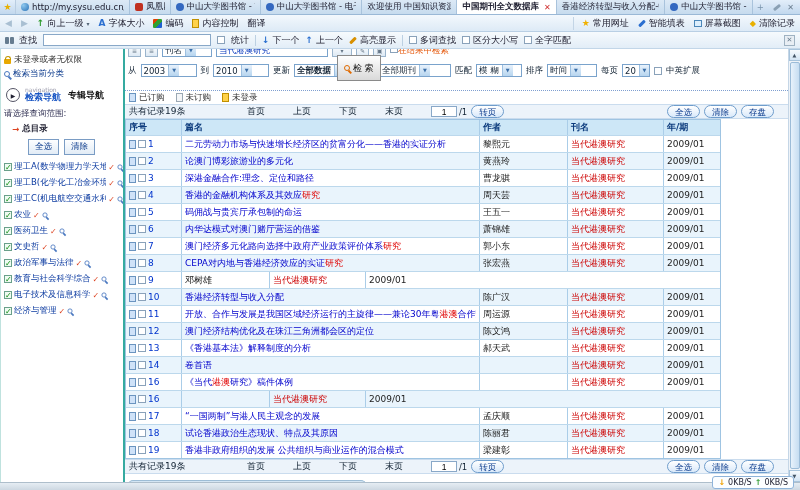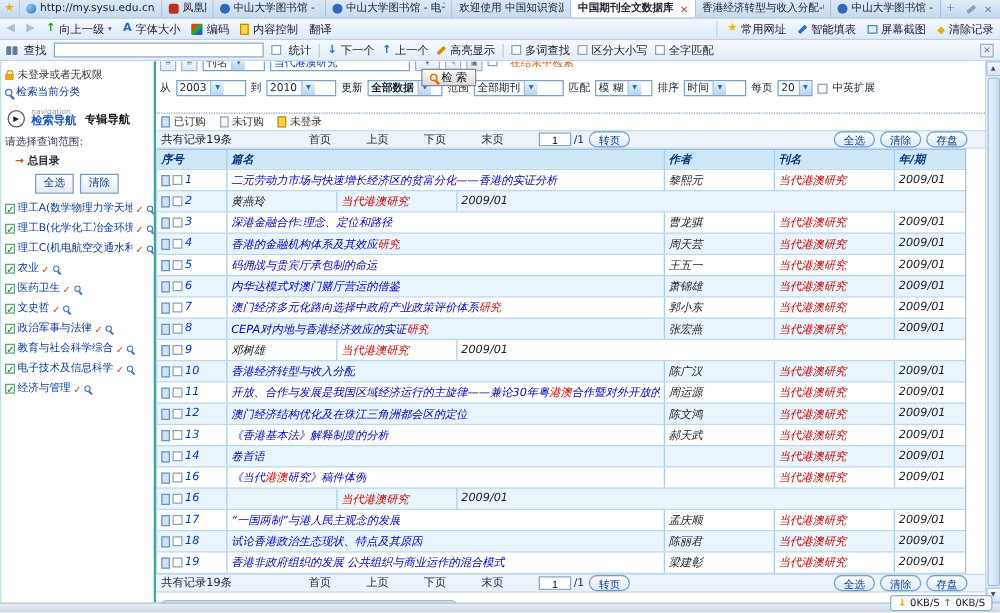--- a/index.html
+++ b/index.html
@@ -92,44 +92,44 @@
   .rowA { margin-top:-5px; }
   .rowB { margin-top:7px; }
   .sel { display:inline-flex; align-items:center; border:1px solid #7aa3cc; background:#fff; height:13px;
          font-size:8.5px; padding-left:2px; color:#123; white-space:nowrap; }
   .sel::after { content:"▼"; width:10px; height:11px; background:linear-gradient(#e8f2fc,#b7d5ef);
                 border-left:1px solid #9ec0e0; color:#3a6ea8; font-size:5px; line-height:11px; text-align:center; margin-left:3px; }
   .w28{width:28px;} .w46{width:46px;} .w50{width:50px;} .w56{width:56px;} .w60{width:60px;font-weight:bold;} .w72{width:72px;}
   .stub { width:13px; height:13px; border:1px solid #9ab4cc; background:linear-gradient(#fff,#dde9f4);
           font-size:6px; color:#678; text-align:center; line-height:12px; flex:none; }
   .q-input { width:112px; height:13px; border:1px solid #7aa3cc; font-size:8.5px; color:#0033bb; padding:0 2px; }
-  .in-results { color:#e5570a; display:flex; align-items:flex-start; gap:10px; }
+  .in-results { color:#e5570a; display:flex; align-items:flex-start; gap:0; }
   .btn-search { position:absolute; left:212px; top:6px; display:flex; align-items:center; gap:3px;
                 border:1px solid #8a8a8a; background:linear-gradient(#fefefe,#d9d9d9); height:14px;
-                padding:0 6px; font-size:9px; color:#111; z-index:2; }
+                padding:12px 6px; font-size:9px; color:#111; z-index:2; }
   .flabel { color:#123; }
 
   .legend-row { height:13px; flex:none; display:flex; align-items:center; gap:11px; padding-left:4px; font-size:8.5px; color:#333; }
   .leg { display:flex; align-items:center; gap:3px; }
   .i-page { width:7px; height:9px; border:1px solid #6a94c0; background:#cfe2f8; flex:none; }
   .i-page.grey { background:#f4f6f8; border-color:#9aa8b4; }
   .i-page.yellow { background:#ffd24a; border-color:#c09000; }
 
   .pager { height:15px; flex:none; background:#ecf3fa; border-top:1px solid #cadcee; border-bottom:1px solid #cadcee;
            display:flex; align-items:center; font-size:9px; color:#123; padding:0 6px 0 4px; white-space:nowrap; }
   .pg-count { width:118px; flex:none; }
   .pg-link { margin-right:28px; color:#123; }
   .pg-input { width:26px; height:11px; border:1px solid #89a8c8; font-size:8.5px; text-align:center; padding:0; margin-right:2px; }
   .pg-of { margin-right:4px; font-size:8.5px; }
   .pill { border:1px solid #6f9dcc; background:linear-gradient(#ffffff,#d9e9fa); color:#0b3a8c;
           border-radius:7px; font-size:8.5px; padding:0 7px; height:13px; line-height:12px; display:inline-block; }
   .pg-spacer { flex:1; }
   .pg-btns { display:flex; gap:4px; padding-right:8px; }
 
-  .rtable { width:648px; flex:none; border:1px solid #9fc4e2; font-size:9px;font-style:italic; }
+  .rtable { width:596px; flex:none; border:1px solid #9fc4e2; font-size:9px; }
   .thead { display:flex; background:#cde7f7; color:#0b3a7c; font-weight:bold; height:15px; align-items:center; }
   .cell { border-right:1px solid #aacde8; padding:0 3px; overflow:hidden; white-space:nowrap;
           height:100%; display:flex; align-items:center; gap:2px; }
   .c0{width:56px;flex:none;} .c1{flex:1;min-width:0;} .c2{width:88px;flex:none;} .c3{width:96px;flex:none;} .c4{width:56px;flex:none;border-right:none;}
   .trow { display:flex; height:17px; align-items:center; border-top:1px solid #bcd8ec; background:#fff; }
   .trow.alt { background:#e9f4fc; }
   .seq-no { color:#0033cc; }
   .title-link { color:#0000cc; text-decoration:none; overflow:hidden; white-space:nowrap; }
   .title-link .hl { color:#e00000; }
   .author { color:#222; }
@@ -469,20 +469,23 @@
             <div class="cell c4">
               <span class="year">2009/01</span>
             </div>
           </div>
           <div class="trow alt">
             <div class="cell c0">
               <span class="i-page"></span>
               <span class="box"></span>
               <span class="seq-no">2</span>
             </div>
+            <div class="cell c1">
+              <a class="title-link"><span>论澳门博彩旅游业的多元化</span></a>
+            </div>
             <div class="cell c2">
               <span class="author">黄燕玲</span>
             </div>
             <div class="cell c3">
               <a class="journal-link">当代港澳研究</a>
             </div>
             <div class="cell c4">
               <span class="year">2009/01</span>
             </div>
           </div>

